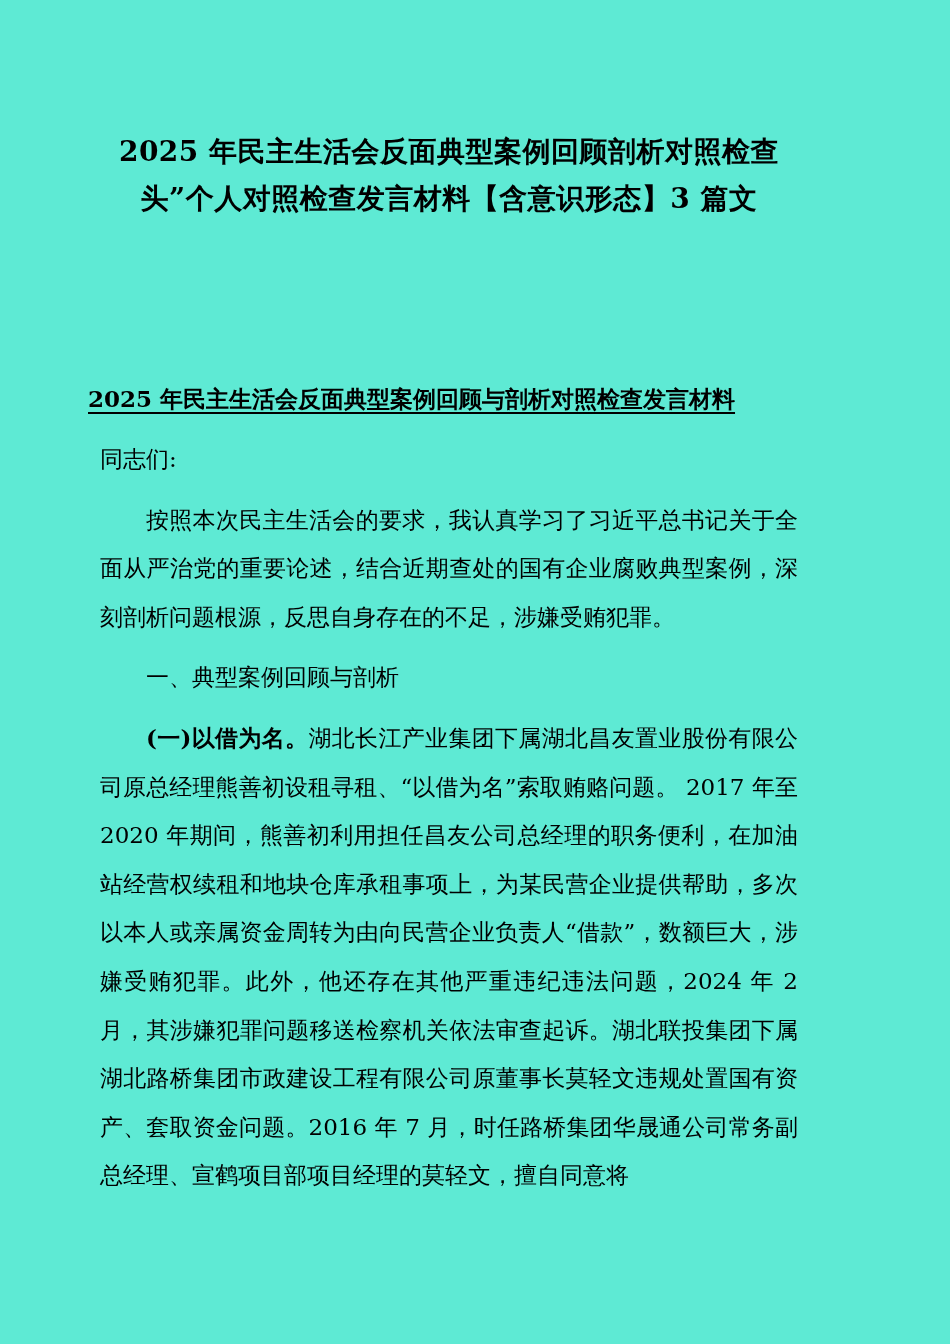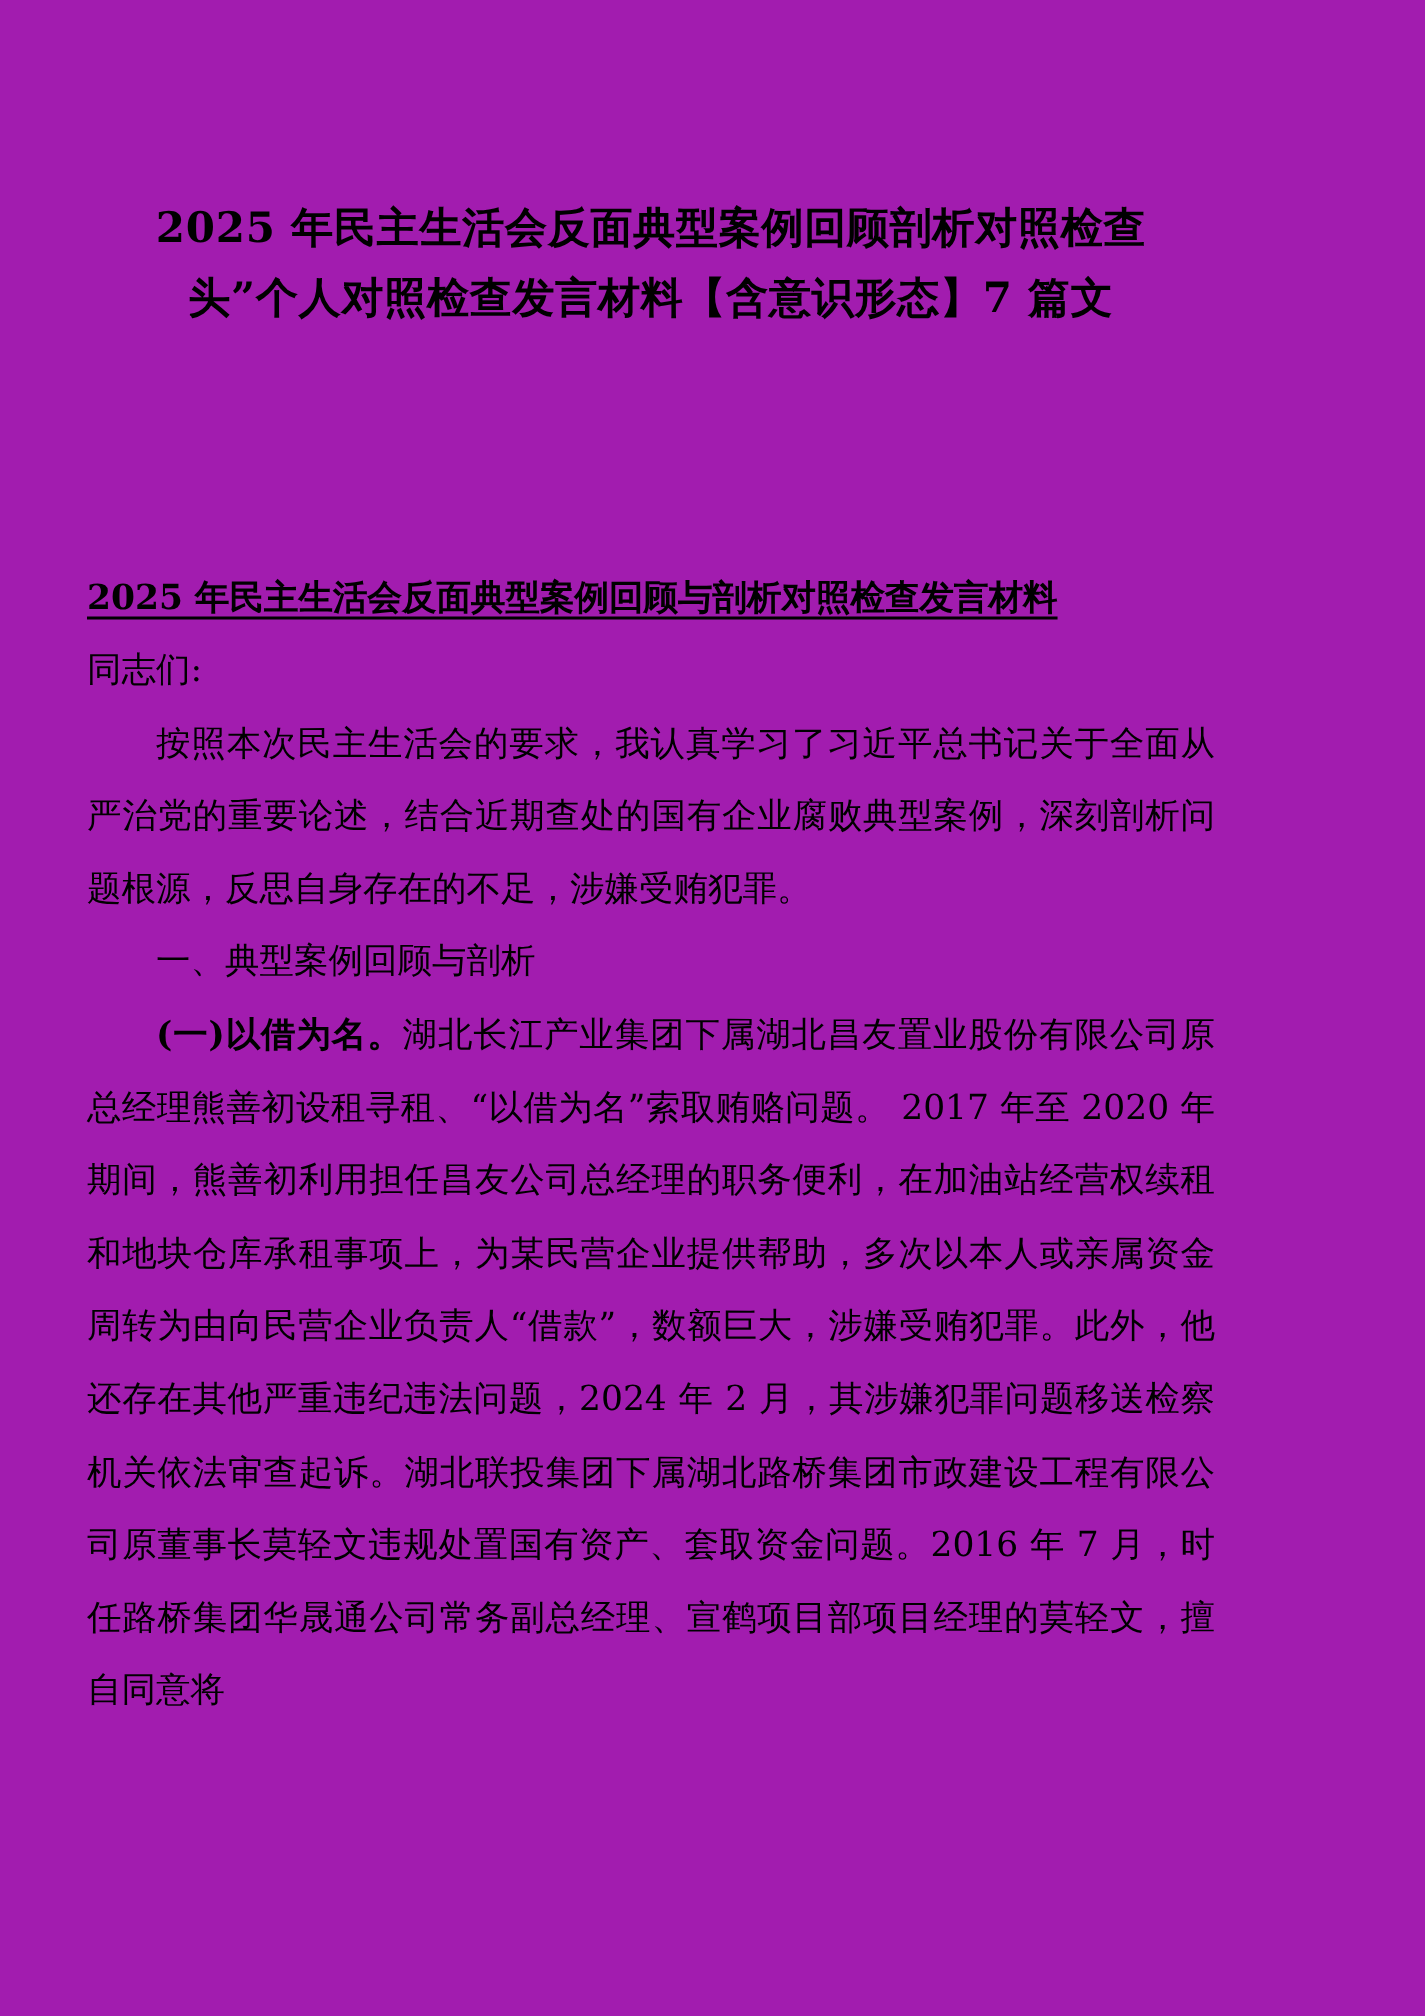--- a/index.html
+++ b/index.html
@@ -11,23 +11,23 @@
   body {
     width: 950px;
     height: 1344px;
     color: #000000;
     font-family: "DejaVu Serif", "Liberation Serif", serif;
   }
   .page {
     box-sizing: border-box;
     width: 950px;
     height: 1344px;
-    padding: 128px 140px 0 58px;
+    padding: 128px 140px 0 88px;
     overflow: hidden;
-    background: #a21caf;
+    background: #5eead4;
   }
   .doc-title {
     font-size: 28px;
     font-weight: bold;
     line-height: 47px;
     text-align: center;
     letter-spacing: 0.5px;
   }
   .doc-title .title-line {
     white-space: nowrap;
@@ -38,21 +38,21 @@
     font-weight: bold;
     line-height: 49px;
     text-align: left;
   }
   .subtitle .subtitle-text {
     text-decoration: underline;
     text-decoration-thickness: 2px;
     text-underline-offset: 5px;
   }
   .body-text p {
-    margin: 0;
+    margin: 12px;
     font-size: 23px;
     line-height: 48.6px;
     text-align: justify;
     text-justify: inter-character;
   }
   .indent {
     text-indent: 2em;
   }
   .section-heading {
     font-weight: normal;
@@ -61,21 +61,21 @@
     font-weight: bold;
   }
 </style>
 </head>
 <body>
 
 <div class="page">
 
   <div class="doc-title">
     <div class="title-line">2025 年民主生活会反面典型案例回顾剖析对照检查</div>
-    <div class="title-line">头”个人对照检查发言材料【含意识形态】7 篇文</div>
+    <div class="title-line">头”个人对照检查发言材料【含意识形态】3 篇文</div>
   </div>
 
   <div class="subtitle">
     <span class="subtitle-text">2025 年民主生活会反面典型案例回顾与剖析对照检查发言材料</span>
   </div>
 
   <div class="body-text">
     <p>同志们:</p>
     <p class="indent">按照本次民主生活会的要求，我认真学习了习近平总书记关于全面从严治党的重要论述，结合近期查处的国有企业腐败典型案例，深刻剖析问题根源，反思自身存在的不足，涉嫌受贿犯罪。</p>
     <p class="indent section-heading">一、典型案例回顾与剖析</p>

